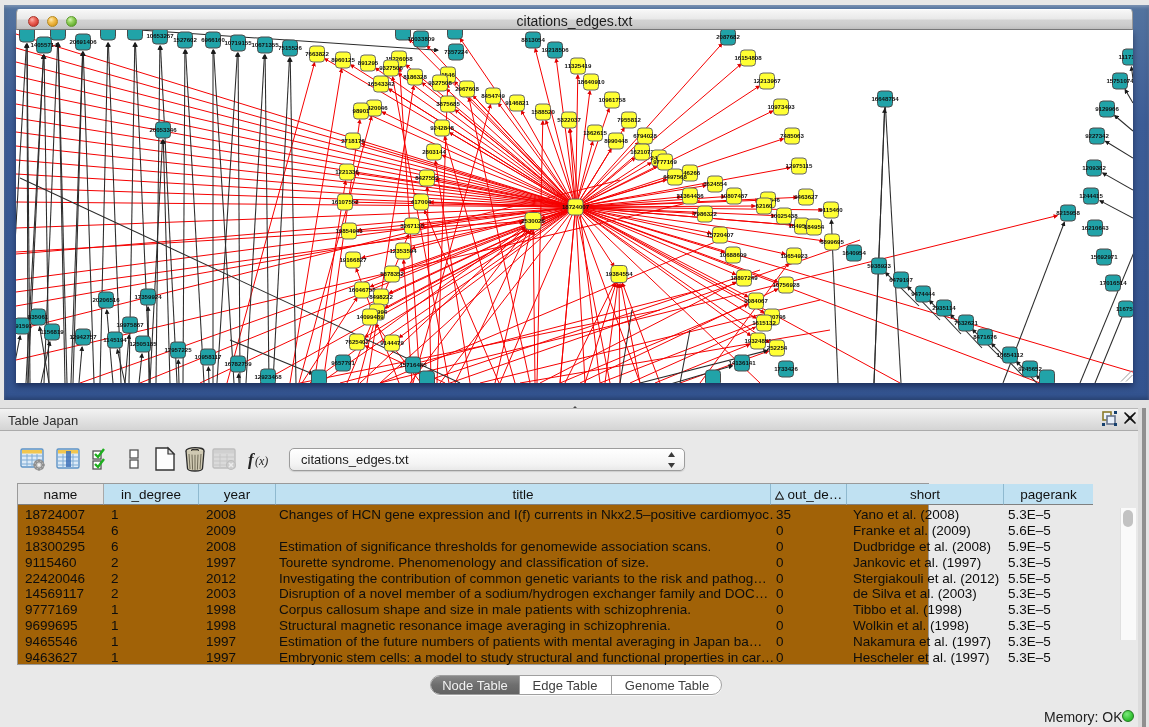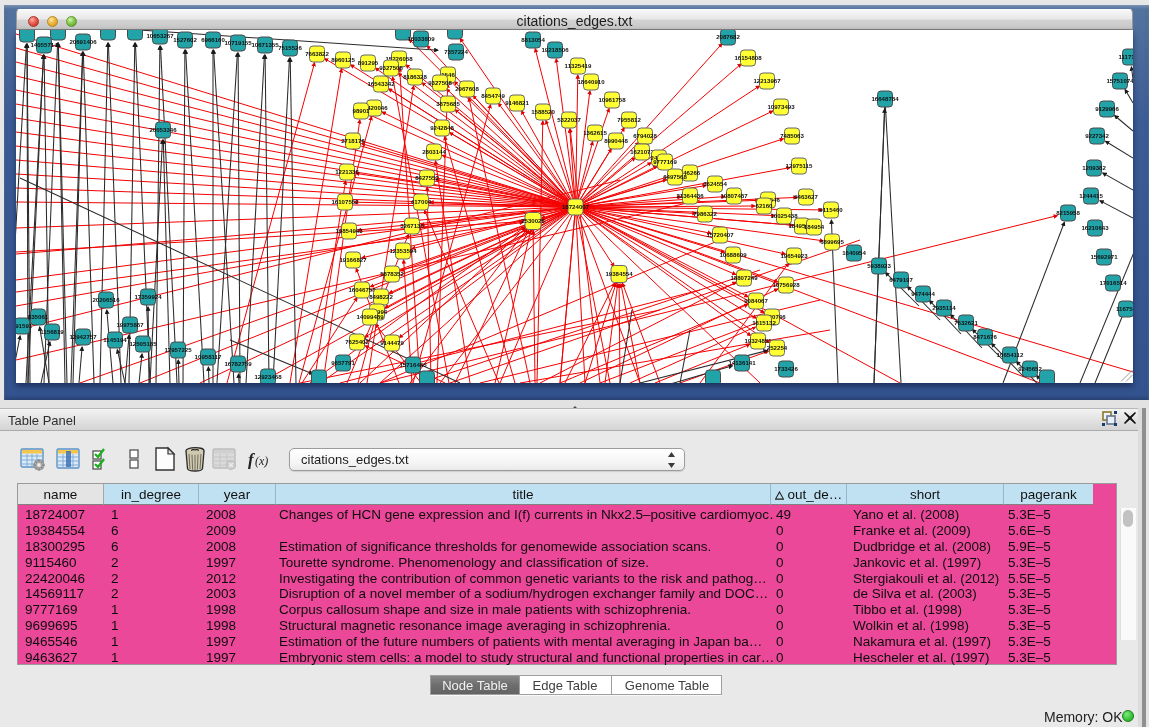--- a/index.html
+++ b/index.html
@@ -42,38 +42,38 @@
 
 
 #toolbar{left:14px;top:444px;width:1120px;height:32px}
 .tico{top:2px;width:26px;height:26px}
 #combo{left:275px;top:4px;width:396px;height:23px;background:linear-gradient(180deg,#ffffff 0%,#f4f4f4 70%,#e9e9e9 100%);
  border:1px solid #9c9c9c;border-radius:5px;box-sizing:border-box;box-shadow:0 1px 1px rgba(0,0,0,.12)}
 #combo .ct{left:11px;top:3px;font-size:13px;color:#1c1c1c}
 #combo .arr{right:8px;top:2px;width:9px;height:18px}
 
 
-#tablebox{left:17px;top:483px;width:1100px;height:182px;background:#ec4899;
+#tablebox{left:17px;top:483px;width:912px;height:182px;background:#a16207;
  border:1px solid #9a9a9a;box-sizing:border-box}
 #thead{left:0;top:0;width:1075px;height:22px;font-size:13.5px;color:#111}
 #thead .th{position:absolute;top:0;height:21px;line-height:21px;text-align:center;
  background:#c0e1f2;border-right:1px solid #8fb9cf;border-bottom:1px solid #808080;box-sizing:border-box}
 #thead .g{background:#e4e4e4;border-right:1px solid #a8a8a8}
 #tbody{left:0;top:23px;width:1075px;height:158px;overflow:hidden;font-size:13.5px;color:#0d0d0d}
 .tr{position:relative;height:15.9px;line-height:15.9px;white-space:nowrap}
 .tr div{position:absolute;top:0;overflow:hidden}
 .c0{left:7px;width:90px}.c1{left:93px;width:80px}.c2:{left:188px}
 .c2{left:188px;width:70px}.c3{left:261px;width:494px}
 .c4{left:758px;width:70px}.c5{left:835px;width:157px}.c6{left:990px;width:95px}
 
 #vscroll{left:1102px;top:24px;width:15px;height:132px;background:#fafafa;border-left:1px solid #e0e0e0}
 #vthumb{left:2px;top:2px;width:10px;height:17px;background:#c2c2c2;border-radius:5px}
 
 
-#tabs{left:430px;top:675px;width:292px;height:20px;border:1px solid #9f9f9f;border-radius:0;
+#tabs{left:430px;top:675px;width:292px;height:20px;border:1px solid #9f9f9f;border-radius:10px;
  background:#fff;box-sizing:border-box;font-size:13px;overflow:hidden;box-shadow:0 1px 0 rgba(255,255,255,.7)}
 #tabs .seg{position:absolute;top:0;height:100%;text-align:center;line-height:19px;color:#404040}
 #tabs .sel{background:linear-gradient(180deg,#888 0%,#6e6e6e 50%,#636363 100%);color:#f2f2f2}
 #tabs .sp{position:absolute;top:0;width:1px;height:100%;background:#9f9f9f}
 
 #memory{left:1044px;top:709px;font-size:14px;color:#222}
 #memdot{left:1122px;top:710px;width:12px;height:12px;border-radius:50%;
  background:radial-gradient(circle at 38% 32%,#7de87d 0%,#35c435 60%,#24a524 100%);border:1px solid #1e7a1e;box-sizing:border-box}
 </style></head>
 <body>
@@ -622,21 +622,21 @@
         <rect x="568.0" y="199.0" width="15.0" height="16.0" rx="3.5" class="ny"></rect>
         <text x="575.5" y="208.8" class="nl" font-size="6.1">18724007</text>
       </svg></div>
 </div>
 
 <div class="abs" id="divider"></div>
 <div class="abs" id="grip"><svg width="12" height="7" viewBox="0 0 12 7">
       <path d="M1 6 L6 1 L11 6" fill="none" stroke="#4a4a4a" stroke-width="1.3"></path>
     </svg></div>
 <div class="abs" id="tpbar">
-  <div class="abs lbl">Table Panel</div>
+  <div class="abs lbl">Table Japan</div>
 </div>
 <div class="abs" id="icoFloat"><svg width="15" height="15" viewBox="0 0 15 15">
  <rect x="1" y="1" width="8" height="8" fill="#eef4fb" stroke="#8a7a2a" stroke-width="1.6"></rect>
  <rect x="5" y="5" width="8" height="8" fill="#e8f0fa" stroke="#67748c" stroke-width="1.6"></rect>
  <rect x="12" y="0" width="3" height="3" fill="#15406e"></rect>
       <rect x="0" y="12" width="3" height="3" fill="#15406e"></rect>
  <rect x="12" y="12" width="3" height="3" fill="#15406e"></rect>
     </svg></div>
 <div class="abs" id="icoX"><svg width="14" height="14" viewBox="0 0 14 14">
  <path d="M2 1 L7 5.5 L12 1 L13 2 L8.5 7 L13 12 L12 13 L7 8.5 L2 13 L1 12 L5.5 7 L1 2 Z" fill="#111"></path>
@@ -745,21 +745,21 @@
         </svg> out_de…</div>
     <div class="th" style="left:829px;width:157px">short</div>
     <div class="th" style="left:986px;width:89px;border-right:none">pagerank</div>
   </div>
   <div class="abs" id="tbody">
       <div class="tr">
         <div class="c0">18724007</div>
         <div class="c1">1</div>
         <div class="c2">2008</div>
         <div class="c3">Changes of HCN gene expression and I(f) currents in Nkx2.5–positive cardiomyoc…</div>
-        <div class="c4">49</div>
+        <div class="c4">35</div>
         <div class="c5">Yano et al. (2008)</div>
         <div class="c6">5.3E–5</div>
       </div>
       <div class="tr">
         <div class="c0">19384554</div>
         <div class="c1">6</div>
         <div class="c2">2009</div>
         <div class="c4">0</div>
         <div class="c5">Franke et al. (2009)</div>
         <div class="c6">5.6E–5</div>

